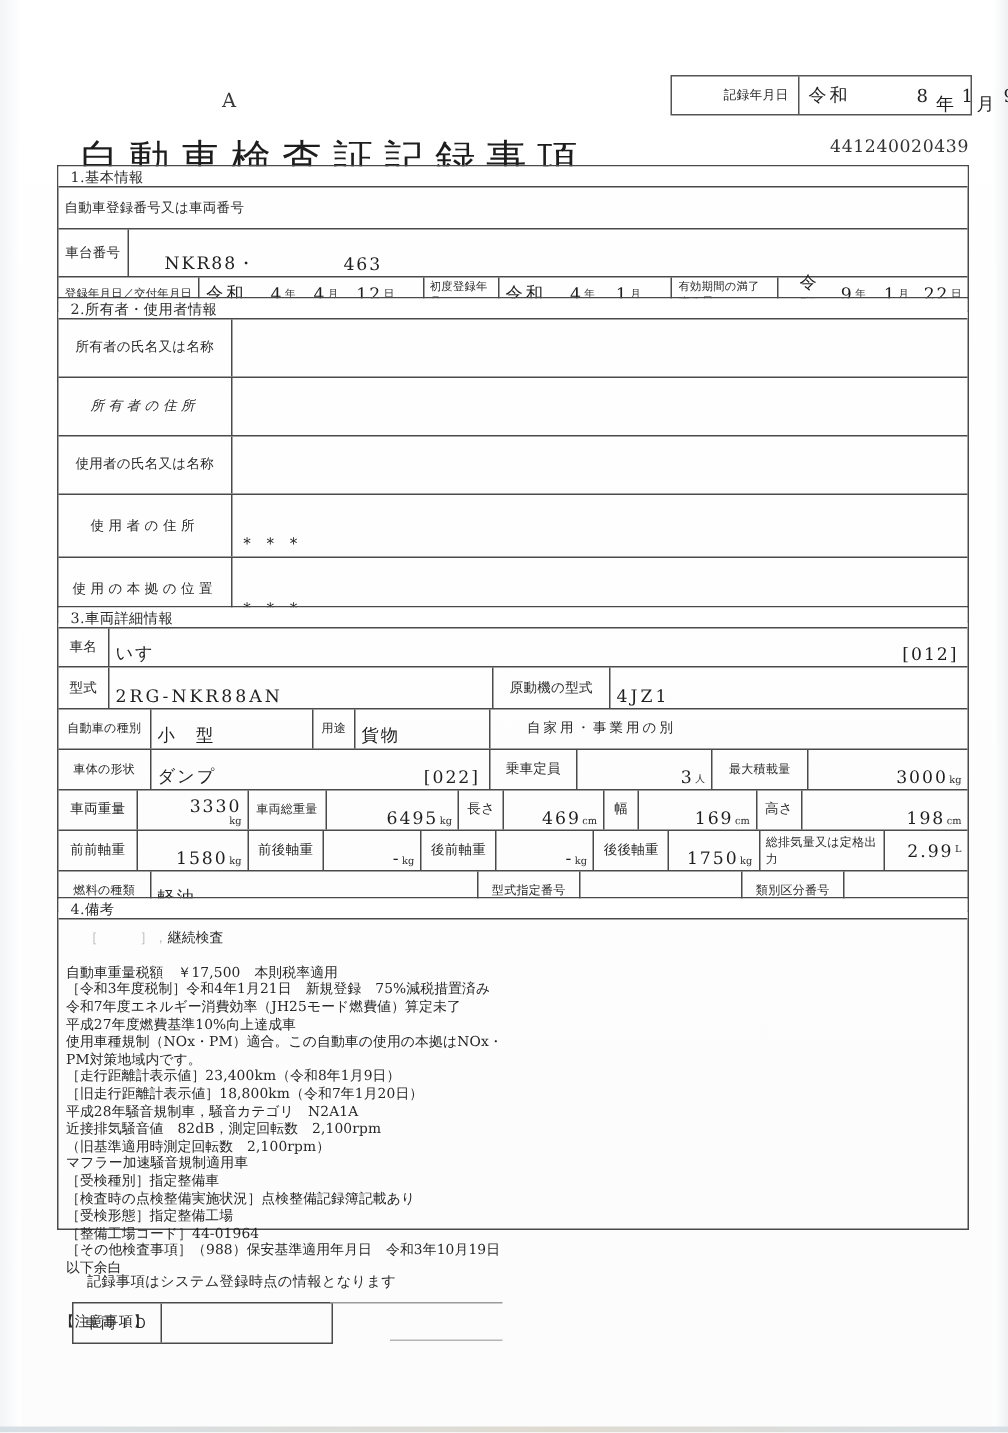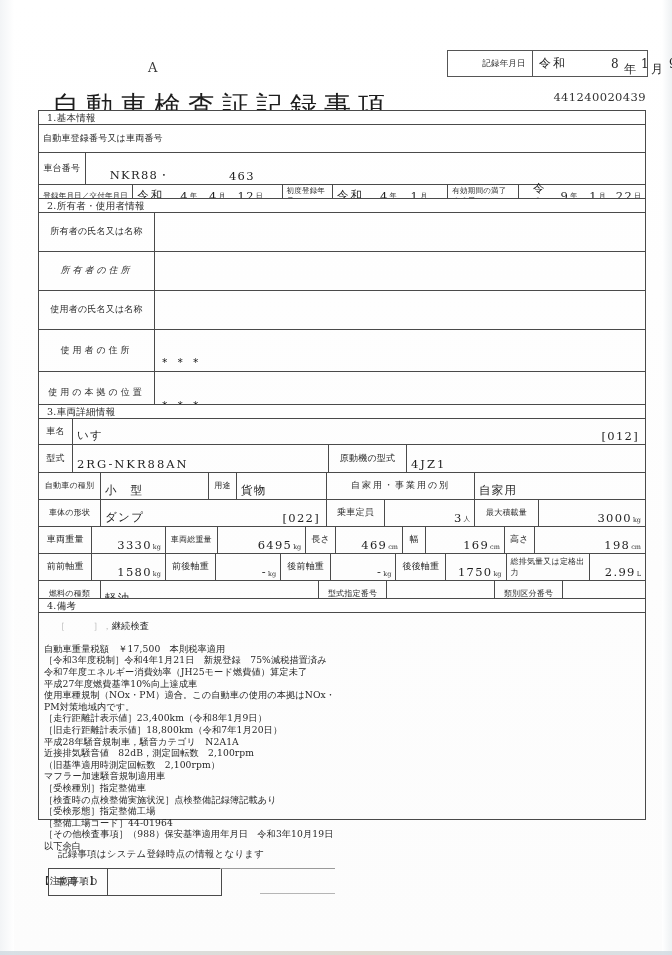--- a/index.html
+++ b/index.html
@@ -183,23 +183,20 @@
     <div class="row" style="height:27px;">
       <div class="cell lbl" style="width:62px;font-size:8px;text-align:right;">自動車の種別</div>
       <div class="cell" style="width:108px;">
         <span class="val">小　型</span>
       </div>
       <div class="cell lbl" style="width:28px;font-size:8px;">用途</div>
       <div class="cell" style="width:90px;">
         <span class="val">貨物</span>
       </div>
       <div class="cell lbl" style="width:148px;letter-spacing:2px;">自家用・事業用の別</div>
-      <div class="cell" style="width:170px;">
-        <span class="val">自家用</span>
-      </div>
     </div>
 
     <div class="row" style="height:27px;">
       <div class="cell lbl" style="width:62px;font-size:8px;">車体の形状</div>
       <div class="cell" style="width:226px;">
         <span class="val">ダンプ</span>
         <span class="val" style="position:absolute;right:6px;bottom:1px;">[022]</span>
       </div>
       <div class="cell lbl" style="width:58px;">乗車定員</div>
       <div class="cell right" style="width:90px;">
@@ -208,21 +205,21 @@
       </div>
       <div class="cell lbl" style="width:64px;font-size:8px;">最大積載量</div>
       <div class="cell right" style="width:106px;">
         <span class="val">3000</span>
           <span class="unit">kg</span>
       </div>
     </div>
 
     <div class="row" style="height:27px;">
       <div class="cell lbl" style="width:62px;">車両重量</div>
-      <div class="cell right" style="width:86px;">
+      <div class="cell right" style="width:86px;flex-direction:column;">
         <span class="val">3330</span>
           <span class="unit">kg</span>
       </div>
       <div class="cell lbl" style="width:60px;font-size:8px;">車両総重量</div>
       <div class="cell right" style="width:104px;">
         <span class="val">6495</span>
           <span class="unit">kg</span>
       </div>
       <div class="cell lbl" style="width:34px;">長さ</div>
       <div class="cell right" style="width:78px;">
@@ -256,21 +253,21 @@
       <div class="cell right" style="width:76px;">
         <span class="val">-</span>
           <span class="unit">kg</span>
       </div>
       <div class="cell lbl" style="width:58px;">後後軸重</div>
       <div class="cell right" style="width:70px;">
         <span class="val">1750</span>
           <span class="unit">kg</span>
       </div>
       <div class="cell lbl" style="width:98px;font-size:8px;">総排気量又は定格出力</div>
-      <div class="cell right" style="width:64px;">
+      <div class="cell right" style="width:64px;align-items:center;">
         <span class="val">2.99</span>
           <span class="unit">L</span>
       </div>
     </div>
 
     <div class="row" style="height:26px;">
       <div class="cell lbl" style="width:62px;font-size:8px;">燃料の種類</div>
       <div class="cell" style="width:218px;">
         <span class="val">軽油</span>
       </div>

